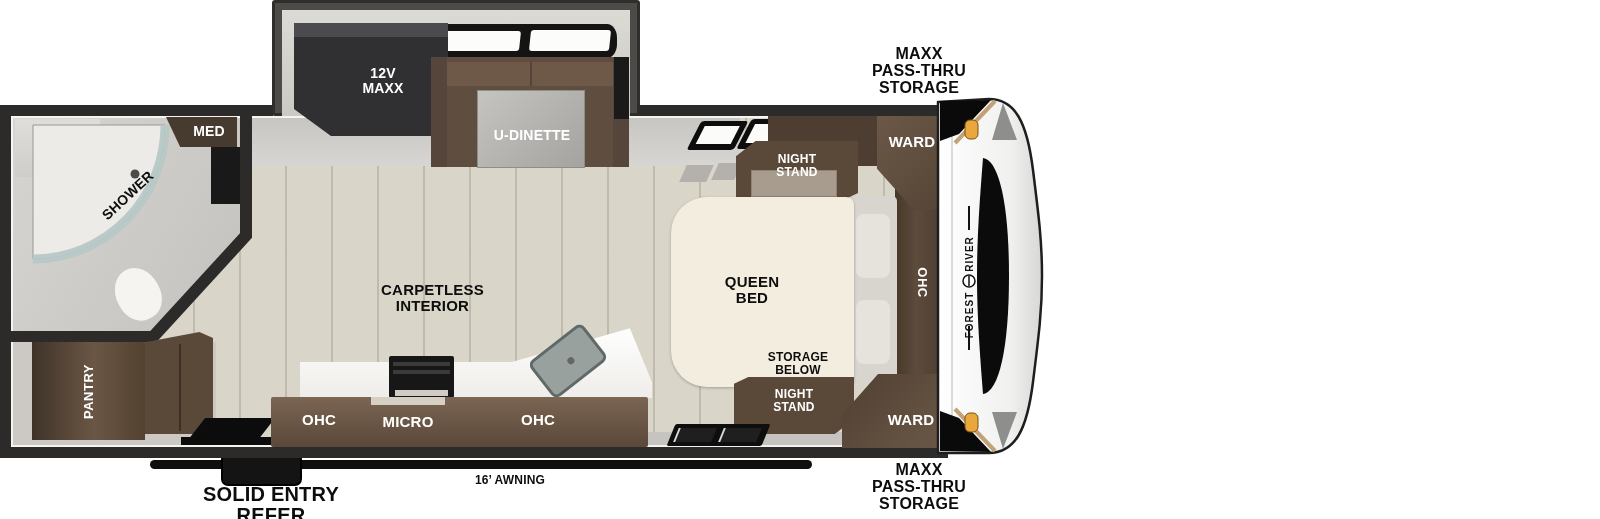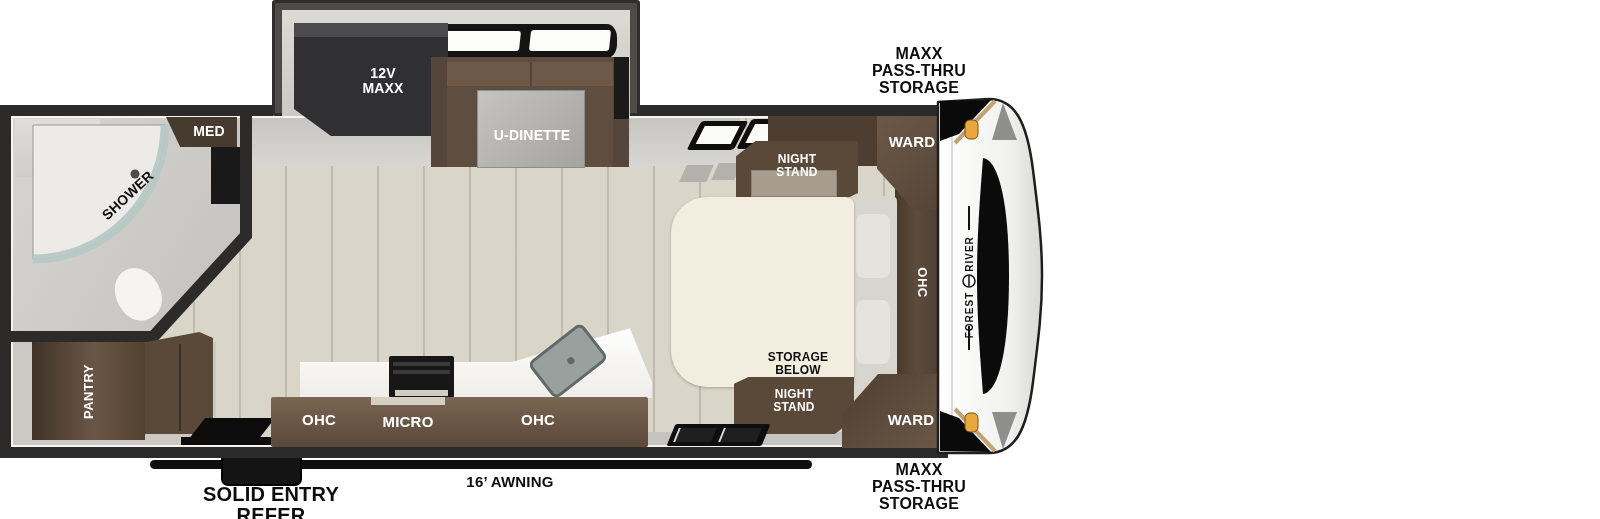--- a/index.html
+++ b/index.html
@@ -15,21 +15,21 @@
   .wall { background:#2c2b29; }
   svg text { font-family:"Liberation Sans", sans-serif; }
 </style>
 </head>
 <body>
 
 <div class="stage">
 
   <div class="abs" style="left:150px;top:460px;width:662px;height:9px;background:#0f0f0f;border-radius:5px;"></div>
   <div class="abs" style="left:221px;top:452px;width:81px;height:34px;background:#141414;border:2px solid #000;border-radius:7px;"></div>
-  <div class="lbl" style="left:425px;top:474px;width:170px;font-size:15px;text-align:center;">16’ AWNING</div>
+  <div class="lbl" style="left:425px;top:474px;width:170px;font-size:12px;text-align:center;">16’ AWNING</div>
   <div class="lbl" style="left:196px;top:456px;width:150px;font-size:20px;margin-top:28px;">
     <span class="ln">SOLID ENTRY</span>
     <span class="ln">REFER</span>
   </div>
 
   <div class="abs" style="left:272px;top:0;width:368px;height:116px;background:#4d4b48;border:3px solid #2f2e2c;border-radius:3px;"></div>
   <div class="abs" style="left:282px;top:10px;width:348px;height:106px;background:linear-gradient(180deg,#dcdad5,#cbc9c4);"></div>
   <div class="abs" style="left:431px;top:24px;width:186px;height:34px;background:#141414;border-radius:10px/14px;">
     <div class="abs" style="left:10px;top:7px;width:79px;height:20px;background:#fcfcfb;border-radius:3px;transform:skewX(-6deg);"></div>
     <div class="abs" style="left:99px;top:6px;width:80px;height:21px;background:#fcfcfb;border-radius:3px;transform:skewX(-6deg);"></div>
@@ -143,39 +143,47 @@
     <span class="ln">STORAGE</span>
     <span class="ln">BELOW</span>
   </div>
 
   <div class="abs" style="left:850px;top:196px;width:47px;height:192px;background:#d8d5cf;border-radius:5px;">
     <div class="abs" style="left:6px;top:18px;width:34px;height:64px;background:#e6e3dd;border-radius:8px;"></div>
     <div class="abs" style="left:6px;top:104px;width:34px;height:64px;background:#e6e3dd;border-radius:8px;"></div>
   </div>
   <div class="abs" style="left:671px;top:197px;width:183px;height:190px;background:#f2edde;
               border-radius:36px 8px 8px 36px;box-shadow:0 1px 3px rgba(0,0,0,.25);"></div>
+  <div class="lbl" style="left:697px;top:274px;width:110px;font-size:15px;">
+    <span class="ln">QUEEN</span>
+    <span class="ln">BED</span>
+  </div>
 
   <div class="lbl" style="left:746px;top:351px;width:104px;font-size:12px;">
     <span class="ln">STORAGE</span>
     <span class="ln">BELOW</span>
   </div>
   <div class="abs" style="left:734px;top:377px;width:120px;height:57px;background:#5a4839;
               clip-path:polygon(0 12%,12% 0,100% 0,100% 74%,84% 100%,0 100%);"></div>
   <div class="lbl wlbl" style="left:741px;top:388px;width:106px;font-size:12px;">
     <span class="ln">NIGHT</span>
     <span class="ln">STAND</span>
   </div>
   <div class="abs" style="left:842px;top:374px;width:106px;height:74px;background:linear-gradient(315deg,#6b5847,#504033);
               clip-path:polygon(34% 0,100% 0,100% 100%,0 100%,0 55%);"></div>
   <div class="lbl wlbl" style="left:868px;top:412px;width:86px;font-size:15px;">WARD</div>
   <div class="abs" style="left:671px;top:424px;width:95px;height:22px;background:#0e0e0e;border-radius:2px;transform:skewX(-22deg);">
     <div class="abs" style="left:5px;top:4px;width:38px;height:14px;background:#1f1f1f;border-left:2px solid #d9d9d9;"></div>
     <div class="abs" style="left:50px;top:4px;width:38px;height:14px;background:#1f1f1f;border-left:2px solid #d9d9d9;"></div>
   </div>
 
+  <div class="lbl" style="left:345px;top:282px;width:175px;font-size:15px;">
+    <span class="ln">CARPETLESS</span>
+    <span class="ln">INTERIOR</span>
+  </div>
 
   <svg class="abs" style="left:929px;top:94px;" width="120" height="364" viewBox="0 0 120 364">
     <defs>
       <linearGradient id="capgrad" x1="0" y1="0" x2="1" y2="0">
         <stop offset="0" stop-color="#ffffff"></stop>
         <stop offset="0.7" stop-color="#f0f0ef"></stop>
         <stop offset="1" stop-color="#d7d7d6"></stop>
       </linearGradient>
     </defs>
     <path d="M 9 8 L 60 5 C 86 5 98 28 104 76 C 110 124 113 148 113 182 C 113 216 110 240 104 288 C 98 336 86 359 60 359 L 9 359 Z" fill="url(#capgrad)" stroke="#1e1e1e" stroke-width="2.5" stroke-linejoin="round"></path>

